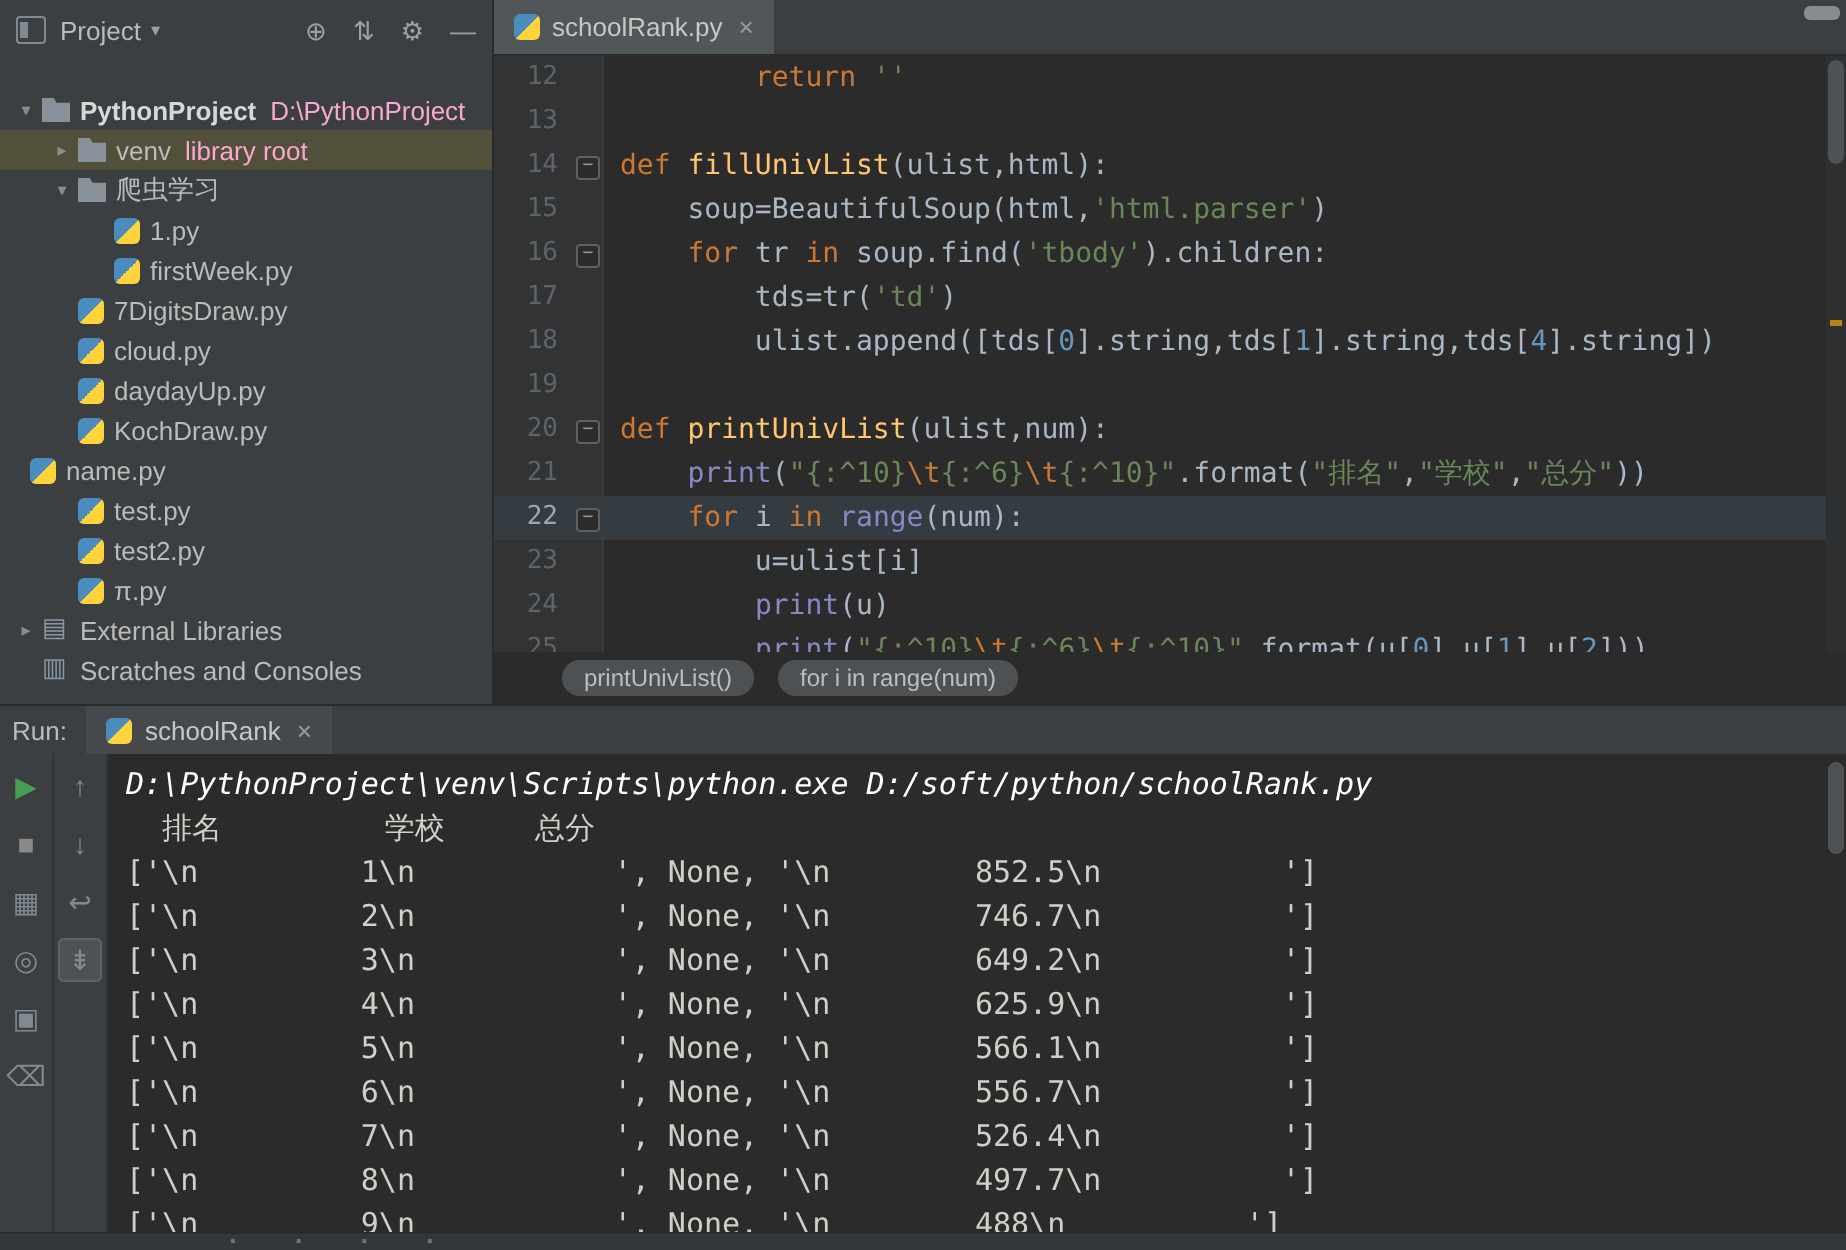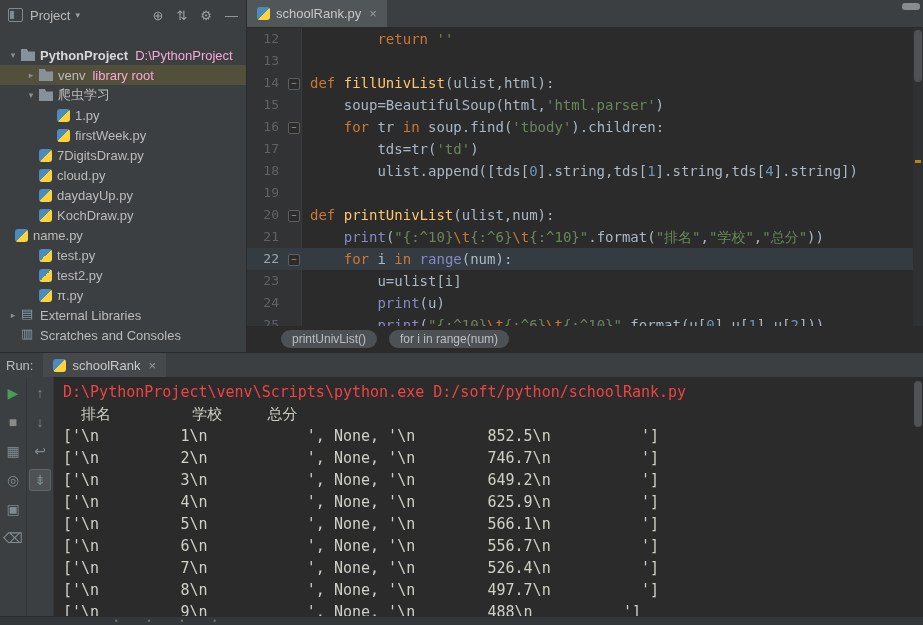--- a/index.html
+++ b/index.html
@@ -53,21 +53,21 @@
   
   .run-header { height:25px; flex:none; background:#3c3f41; border-top:1px solid #282a2c; display:flex; align-items:stretch; }
   .run-label { color:#bbbbbb; font-size:13px; display:flex; align-items:center; padding:0 10px 0 6px; }
   .run-tab { display:flex; align-items:center; gap:6px; padding:0 10px; background:#46494b; color:#c8c8c8; font-size:13px; }
   .run-body { height:239px; flex:none; display:flex; background:#2b2b2b; }
   .rt-col { width:27px; flex:none; background:#3c3f41; border-right:1px solid #323537; display:flex; flex-direction:column; align-items:center; padding-top:5px; gap:7px; }
   .rt-btn { width:22px; height:22px; flex:none; display:flex; align-items:center; justify-content:center; font-size:14px; border-radius:3px; }
   .rt-btn.pressed { background:#4e5254; box-shadow:inset 0 0 0 1px #5f6365; }
   .console { flex:1; min-width:0; overflow:hidden; font-family:"DejaVu Sans Mono", monospace; font-size:15px; line-height:22px; padding:4px 0 0 9px; position:relative; }
   .con-line { white-space:pre; }
-  .con-line.cmd { color:#ef4444; }
+  .con-line.cmd { color:#ffffff;font-style:italic; }
   .con-line.hdr, .con-line.out { color:#d0d0c8; }
   .con-scroll { position:absolute; right:1px; top:4px; width:8px; height:46px; background:#4e5254; border-radius:4px; }
 
   
   .status-bar { height:9px; flex:none; background:#34373a; border-top:1px solid #282a2c; display:flex; gap:30px; padding-left:115px; overflow:hidden; color:#6f7577; font-size:8px; line-height:8px; }
 </style>
 </head>
 <body>
 
 <div class="app">

